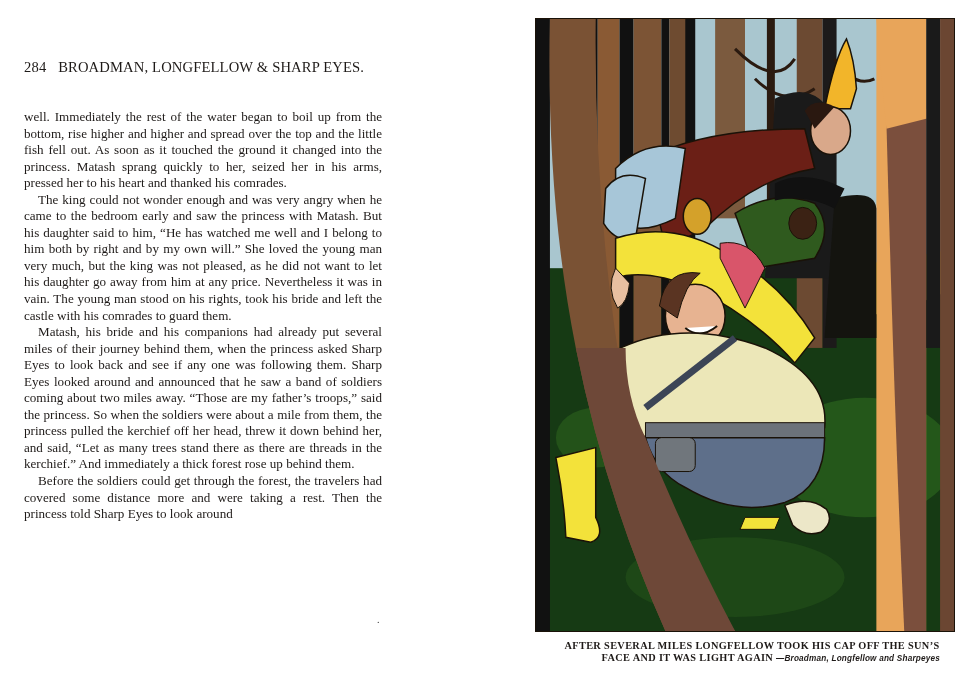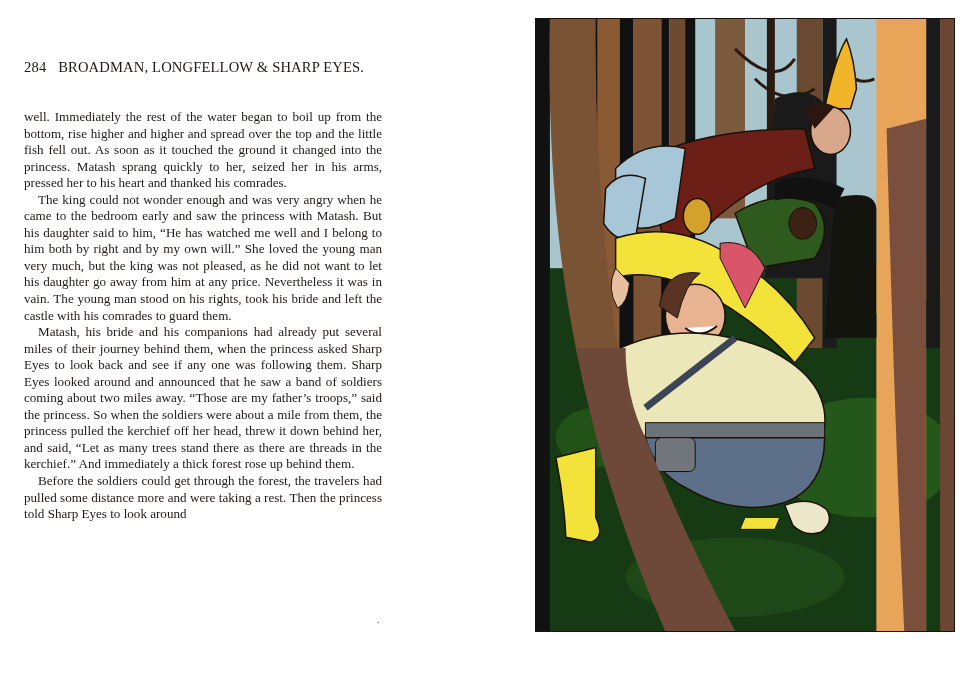--- a/index.html
+++ b/index.html
@@ -39,21 +39,21 @@
 
 <div class="left-page">
   <div class="running-head">
     <span class="page-num">284</span>
     <span>BROADMAN, LONGFELLOW &amp; SHARP EYES.</span>
   </div>
   <div class="body-text">
     <p class="first">well. Immediately the rest of the water began to boil up from the bottom, rise higher and higher and spread over the top and the little fish fell out. As soon as it touched the ground it changed into the princess. Matash sprang quickly to her, seized her in his arms, pressed her to his heart and thanked his comrades.</p>
     <p>The king could not wonder enough and was very angry when he came to the bedroom early and saw the princess with Matash. But his daughter said to him, “He has watched me well and I belong to him both by right and by my own will.” She loved the young man very much, but the king was not pleased, as he did not want to let his daughter go away from him at any price. Nevertheless it was in vain. The young man stood on his rights, took his bride and left the castle with his comrades to guard them.</p>
     <p>Matash, his bride and his companions had already put several miles of their journey behind them, when the princess asked Sharp Eyes to look back and see if any one was following them. Sharp Eyes looked around and announced that he saw a band of soldiers coming about two miles away. “Those are my father’s troops,” said the princess. So when the soldiers were about a mile from them, the princess pulled the kerchief off her head, threw it down behind her, and said, “Let as many trees stand there as there are threads in the kerchief.” And immediately a thick forest rose up behind them.</p>
-    <p>Before the soldiers could get through the forest, the travelers had pulled some distance more and were taking a rest. Then the princess told Sharp Eyes to look around</p>
+    <p>Before the soldiers could get through the forest, the travelers had covered some distance more and were taking a rest. Then the princess told Sharp Eyes to look around</p>
   </div>
   <span class="stray-dot">.</span>
 </div>
 
 <div class="plate">
   <svg viewBox="0 0 420 614" preserveAspectRatio="none">
 
     <rect x="0" y="0" width="420" height="330" fill="#a9c6cf"></rect>
 
     <rect x="0" y="250" width="420" height="364" fill="#163a14"></rect>
@@ -127,13 +127,15 @@
     <path d="M250 488 Q275 478 292 492 Q300 505 286 515 Q270 520 258 508 Z" fill="#ece7c8" stroke="#1a1208" stroke-width="1.5"></path>
 
     <path d="M20 440 L60 430 L60 500 Q70 520 55 525 L30 520 Q28 480 20 440 Z" fill="#f3e23a" stroke="#1a1208" stroke-width="1.5"></path>
     <path d="M210 500 L245 500 L240 512 L205 512 Z" fill="#f3e23a" stroke="#1a1208" stroke-width="1"></path>
 
     <path d="M40 330 Q70 480 130 614 L200 614 Q150 520 110 420 Q90 380 90 330 Z" fill="#6e4838"></path>
   </svg>
 </div>
 
 <div class="caption">
+  <span class="line1">AFTER SEVERAL MILES LONGFELLOW TOOK HIS CAP OFF THE SUN’S</span>
+  <span class="line2"><span>FACE AND IT WAS LIGHT AGAIN</span>&nbsp;<span class="credit">—Broadman, Longfellow and Sharpeyes</span></span>
 </div>
 
 </body></html>

